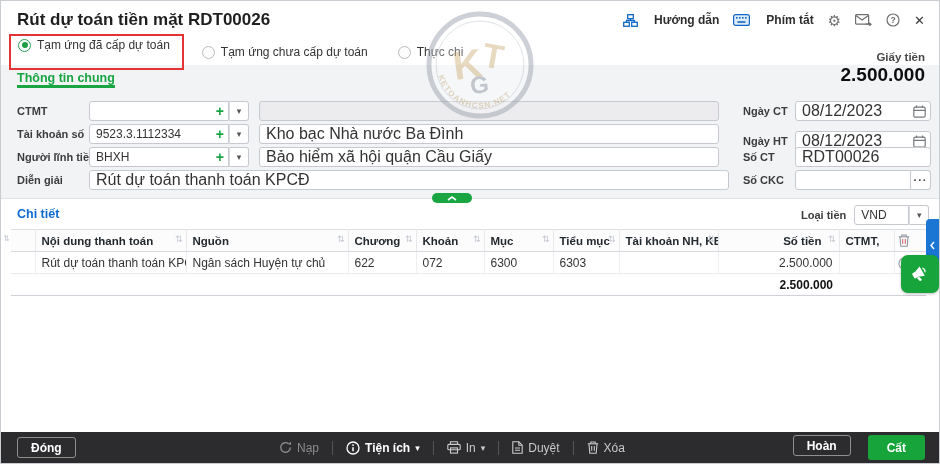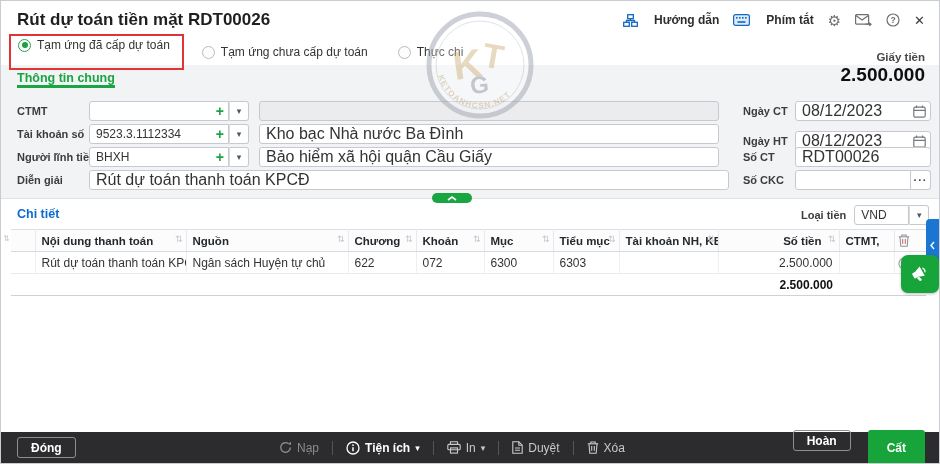--- a/index.html
+++ b/index.html
@@ -82,21 +82,21 @@
   .ftr { position:absolute; left:0; right:0; bottom:0; height:31px; background:#2c2c2e; display:flex; align-items:center; padding:0 14px 0 16px; z-index:7; }
   .btn-ghost { height:21px; padding:0 13px; border:1px solid #8f8f8f; border-radius:3px; background:transparent; color:#fff; font-size:12px; font-weight:bold; cursor:pointer; }
   .ftr-center { position:absolute; left:278px; display:flex; align-items:center; gap:9px; }
   .fact { display:flex; align-items:center; gap:5px; font-size:12px; cursor:pointer; white-space:nowrap; }
   .fact.dim { color:#8b8b8d; }
   .fact.lit { color:#fff; font-weight:bold; }
   .fact.mid { color:#c9c9cb; }
   .fcaret { font-size:9px; }
   .fsep { width:1px; height:14px; background:#545456; margin:0 4px; }
   .ftr-right { margin-left:auto; display:flex; gap:17px; }
-  .btn-save { height:35px; padding:0 19px; background:#17a43b; border:none; border-radius:3px; color:#fff; font-weight:bold; font-size:12px; cursor:pointer; }
+  .btn-save { height:25px; padding:0 19px; background:#17a43b; border:none; border-radius:3px; color:#fff; font-weight:bold; font-size:12px; cursor:pointer; }
 
   .wm { position:absolute; left:420px; top:5px; opacity:.55; pointer-events:none; z-index:5; }
 </style>
 </head>
 <body>
 
 <div class="app">
 
   <svg class="wm" width="118" height="118" viewBox="0 0 118 118">
     <circle cx="59" cy="59" r="51" fill="#ffffff" fill-opacity="0.5" stroke="#a6abb5" stroke-width="5"></circle>

